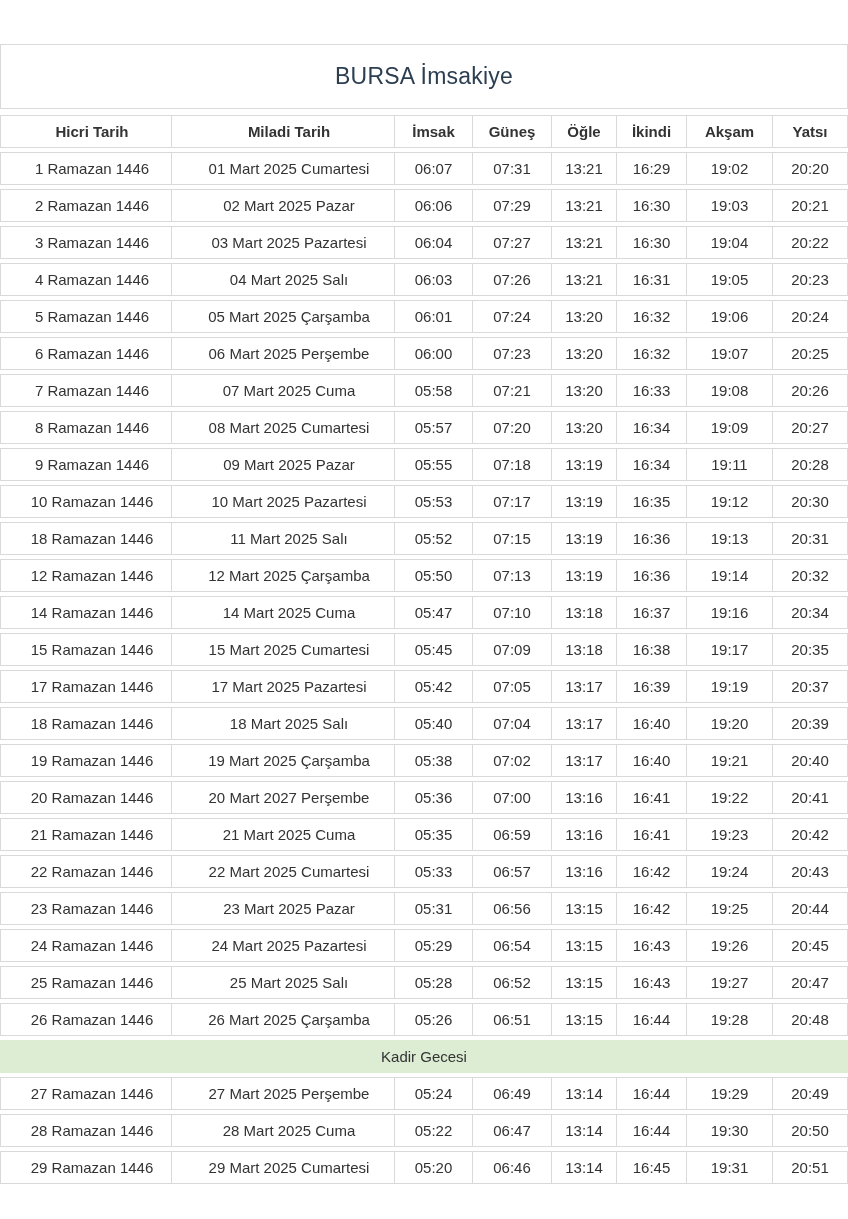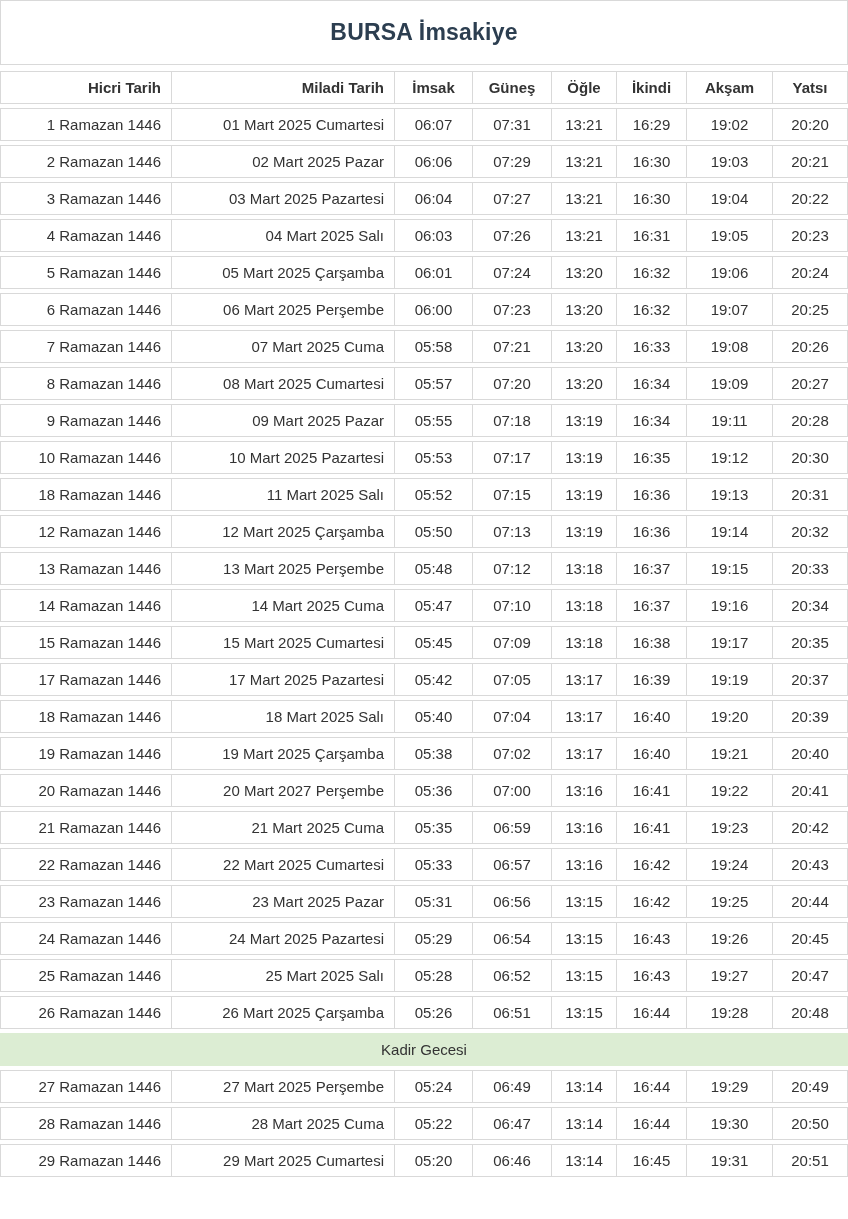--- a/index.html
+++ b/index.html
@@ -12,40 +12,41 @@
   html,body{background:#ffffff;}
   body{
     width:848px;height:1219px;overflow:hidden;
     font-family:"Liberation Sans","DejaVu Sans",sans-serif;
     color:var(--body-text);
   }
   .page-title{
     width:848px;height:65px;
     border:1px solid var(--cell-border);
     display:flex;align-items:center;justify-content:center;
-    font-size:23px;font-weight:700;color:var(--title-text);
+    font-size:23px;font-weight:400;color:var(--title-text);
     letter-spacing:.2px;
+    margin-top:44px;
   }
   table.imsakiye{
     width:848px;table-layout:fixed;
     border-collapse:separate;border-spacing:0 4px;
     margin-top:2px;
   }
   th,td{
     border:1px solid var(--cell-border);
     border-left:none;
     padding:8px 10px;
     font-size:15px;line-height:15px;
     text-align:center;vertical-align:middle;
     white-space:nowrap;overflow:hidden;
     background:#ffffff;color:var(--body-text);
   }
   th{font-weight:bold;}
   th:first-child,td:first-child{border-left:1px solid var(--cell-border);}
-  .al{text-align:right;padding-left:22px;}
+  .al{text-align:center;padding-left:22px;}
   td.kadir{
     background:var(--kadir-row-bg);
     border-color:var(--kadir-row-bg);
   }
 </style>
 </head>
 <body>
 
 <div class="page-title">BURSA İmsakiye</div>
 
@@ -187,30 +188,20 @@
         <td class="al">12 Ramazan 1446</td>
         <td class="al">12 Mart 2025 Çarşamba</td>
         <td>05:50</td>
         <td>07:13</td>
         <td>13:19</td>
         <td>16:36</td>
         <td>19:14</td>
         <td>20:32</td>
       </tr>
       <tr>
-        <td class="al">13 Ramazan 1446</td>
-        <td class="al">13 Mart 2025 Perşembe</td>
-        <td>05:48</td>
-        <td>07:12</td>
-        <td>13:18</td>
-        <td>16:37</td>
-        <td>19:15</td>
-        <td>20:33</td>
-      </tr>
-      <tr>
         <td class="al">14 Ramazan 1446</td>
         <td class="al">14 Mart 2025 Cuma</td>
         <td>05:47</td>
         <td>07:10</td>
         <td>13:18</td>
         <td>16:37</td>
         <td>19:16</td>
         <td>20:34</td>
       </tr>
       <tr>

